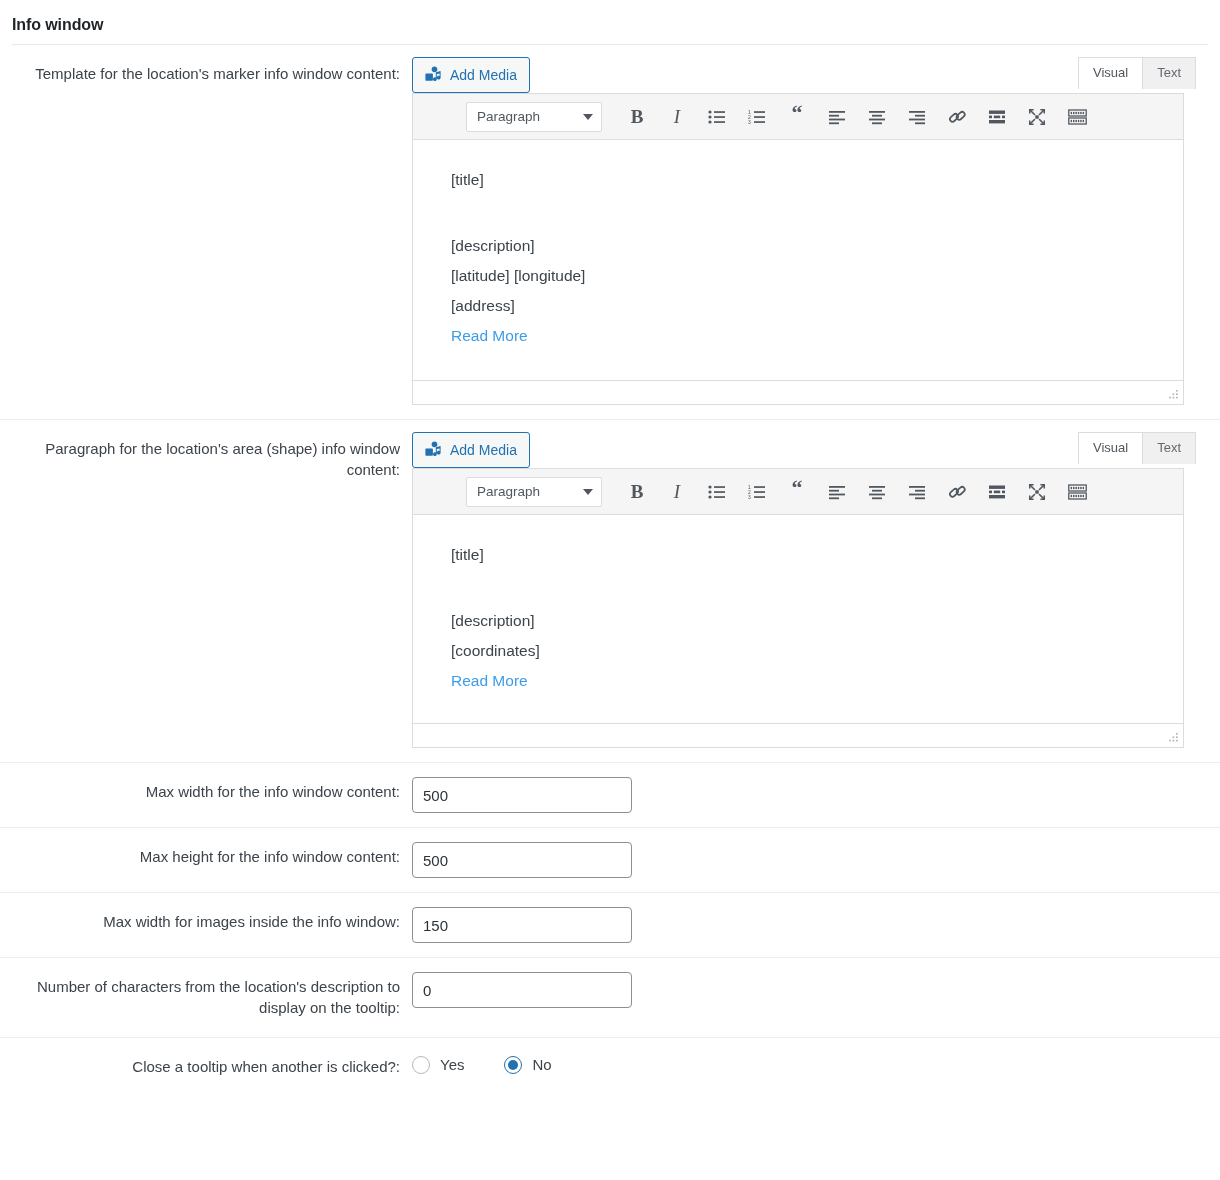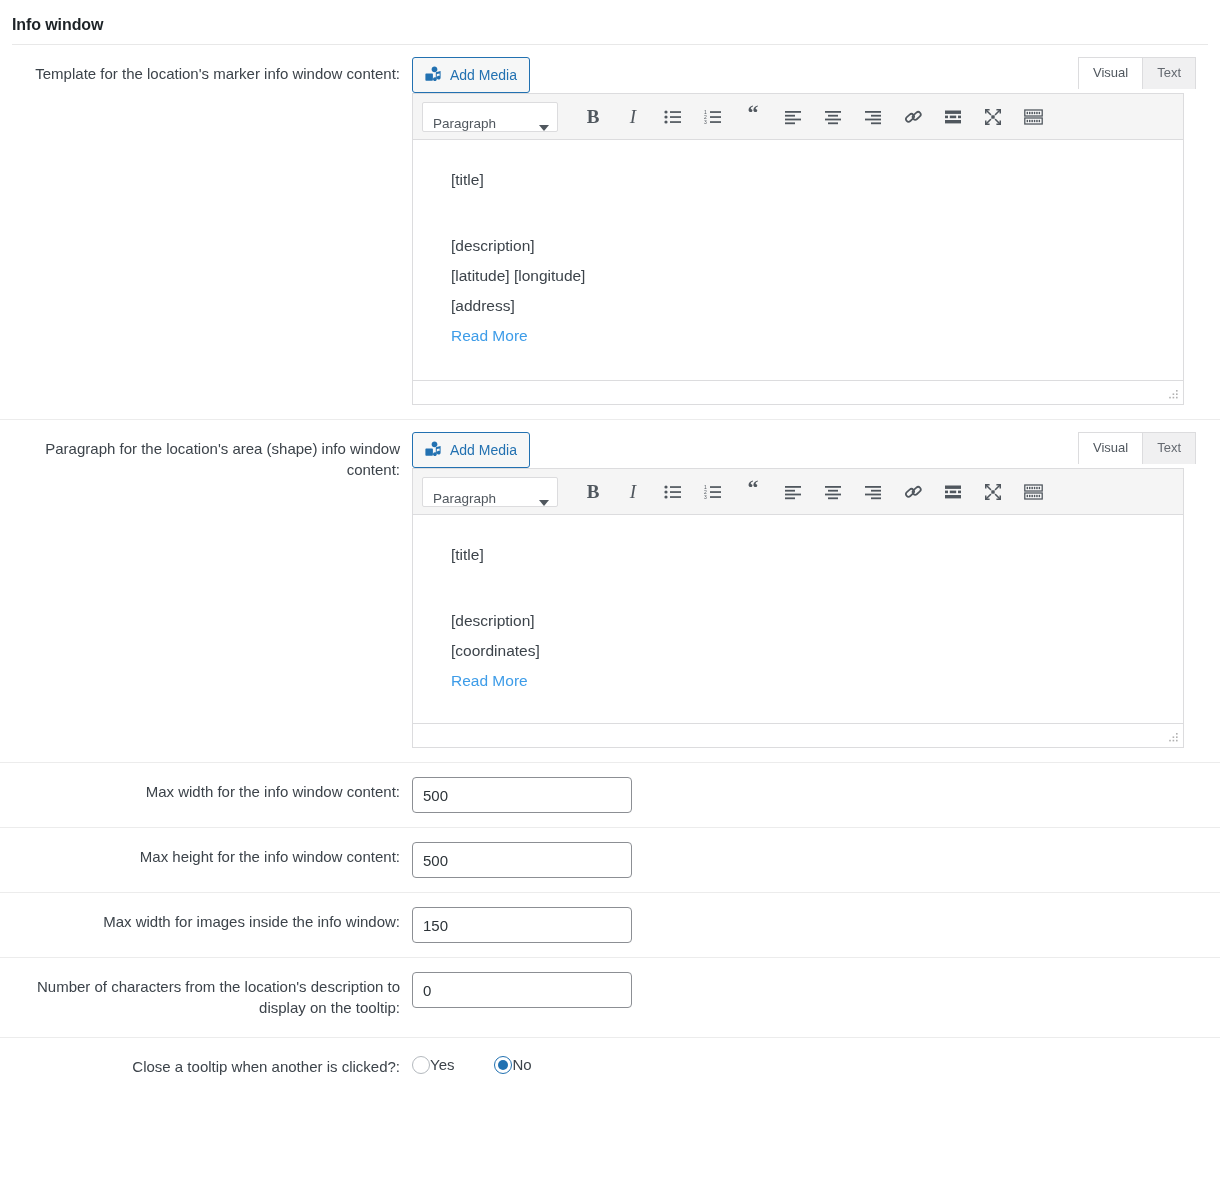--- a/index.html
+++ b/index.html
@@ -116,32 +116,33 @@
     background: #f5f5f5;
     border-bottom: 1px solid #dcdcde;
     display: flex;
     align-items: center;
     padding: 7px 8px 7px 9px;
     gap: 2px;
     height: 46px;
   }
   .para-select {
     display: inline-flex;
-    align-items: flex-end;
+    align-items: center;
     justify-content: space-between;
     width: 136px;
     height: 30px;
     background: #fff;
     border: 1px solid #dcdcde;
     border-radius: 2px;
     padding: 0 8px 0 10px;
     font-size: 13.5px;
     color: #50575e;
     margin-right: 14px;
     cursor: pointer;
+    margin-left: 44px;
   }
   .caret {
     width: 0; height: 0;
     border-left: 5px solid transparent;
     border-right: 5px solid transparent;
     border-top: 6px solid #50575e;
   }
   .tb-btn {
     width: 30px;
     height: 30px;
@@ -207,21 +208,21 @@
     padding: 0 10px;
     font-size: 15px;
     color: #2c3338;
     background: #fff;
     font-family: "Liberation Sans", sans-serif;
     outline: none;
   }
 
   
   .radio-group { display: flex; align-items: center; gap: 40px; padding-top: 4px; }
-  .radio-item { display: inline-flex; align-items: center; cursor: pointer; }
+  .radio-item { display: inline-flex; align-items: center; gap: 10px; cursor: pointer; }
   .radio-dot {
     width: 18px; height: 18px;
     border-radius: 50%;
     border: 1px solid #b4b9be;
     background: #fff;
     display: inline-block;
     position: relative;
     flex: 0 0 18px;
   }
   .radio-dot.checked {

